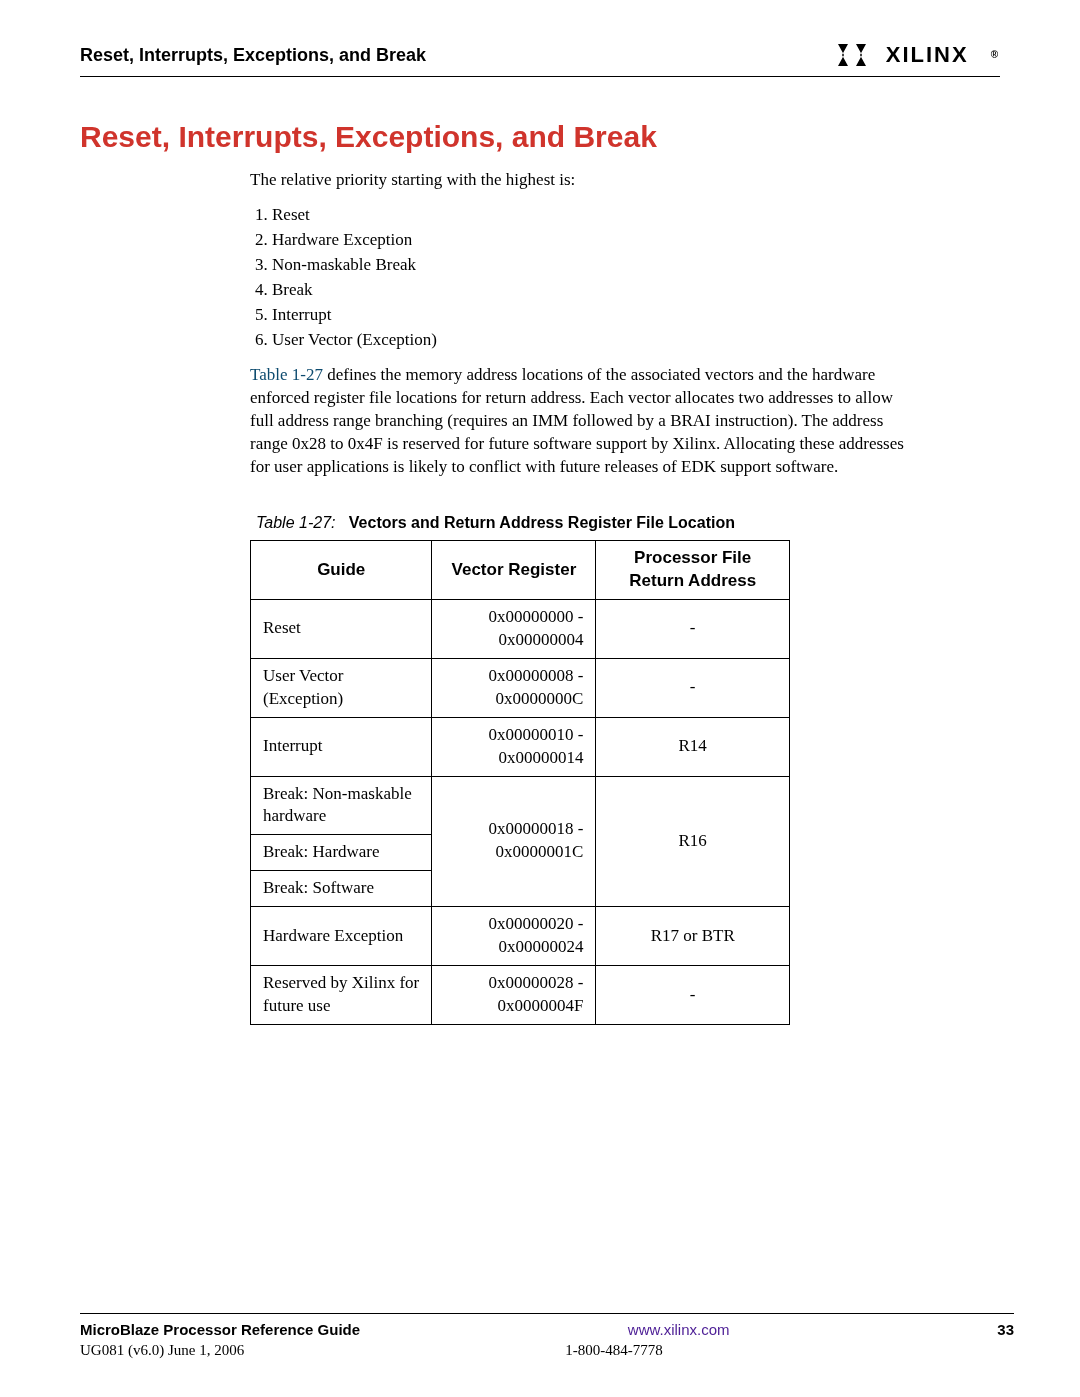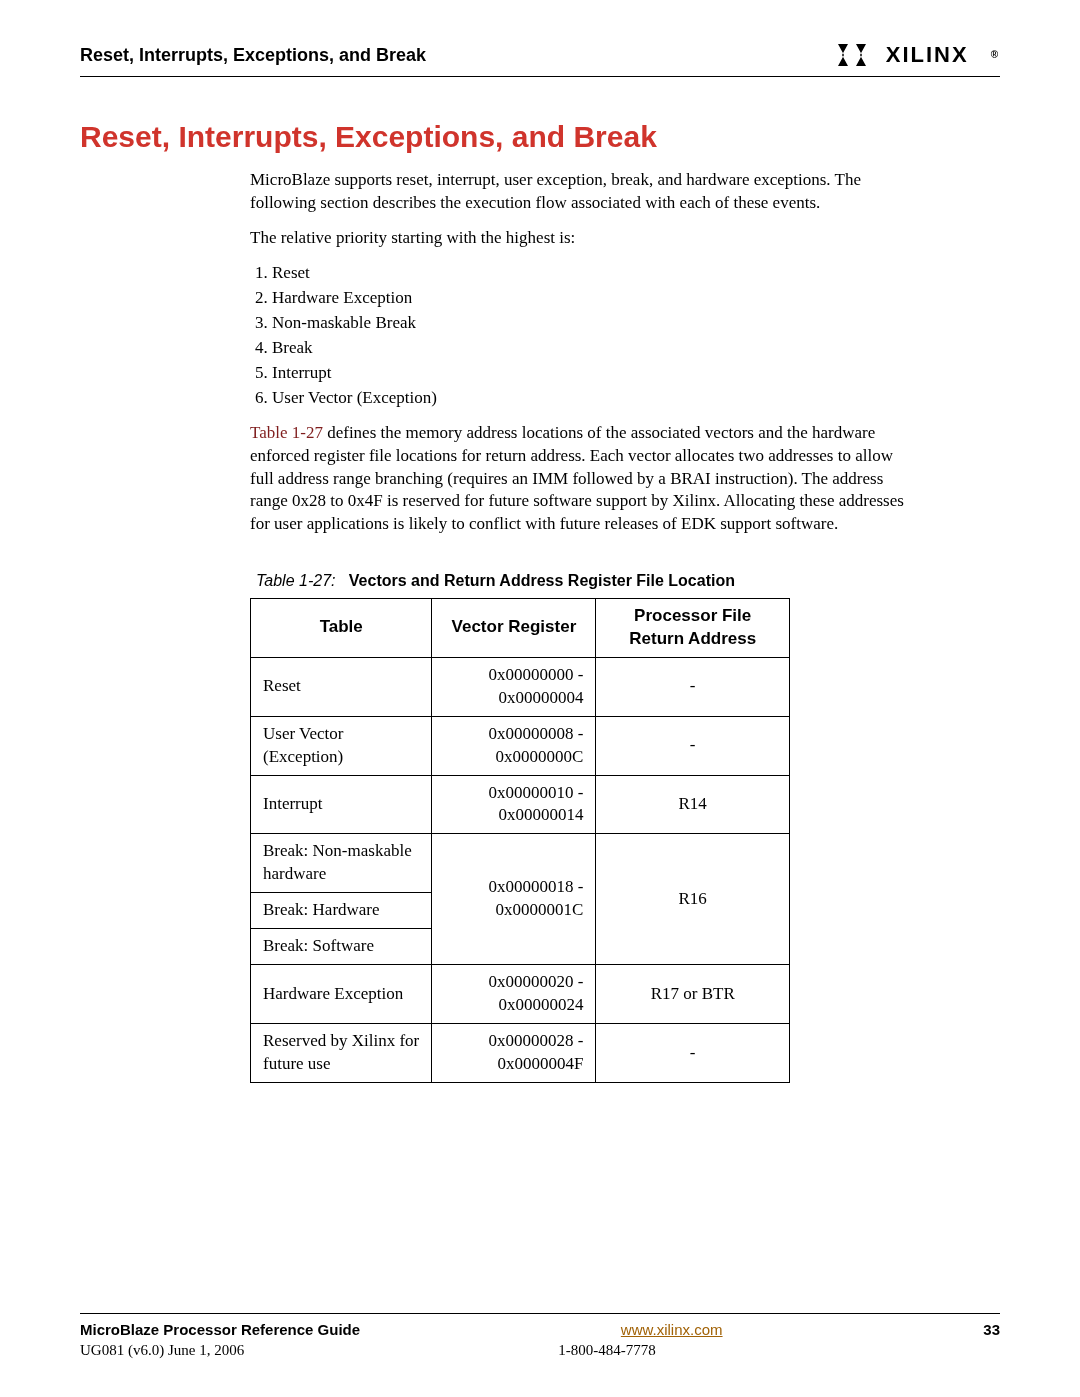--- a/index.html
+++ b/index.html
@@ -52,21 +52,21 @@
   .body-block {
     margin-left: 170px;
     max-width: 660px;
   }
   p { margin: 8px 0 12px 0; }
   ol.priority {
     margin: 6px 0 12px 0;
     padding-left: 22px;
   }
   ol.priority li { margin: 2px 0; }
-  .link { color: #7f1d1d; text-align: right; }
+  .link { color: #0c4a6e; text-align: right; }
   .table-caption {
     font-family: Arial, Helvetica, sans-serif;
     font-size: 16px;
     margin: 34px 0 6px 6px;
   }
   .table-caption .tc-label { font-style: italic; font-weight: normal; }
   .table-caption .tc-title { font-weight: bold; font-style: normal; }
   table.vec {
     border-collapse: collapse;
     border: 1.5px solid #000;
@@ -83,41 +83,41 @@
     font-weight: bold;
     text-align: center;
     border-bottom: 1.5px solid #000;
   }
   table.vec td.event { text-align: left; }
   table.vec td.addr { text-align: right; }
   table.vec td.ret { text-align: center; }
   .footer {
     position: absolute;
     left: 80px;
-    right: 80px;
+    right: 66px;
     bottom: 30px;
   }
   .footer-line {
     border-top: 1.5px solid #000;
     padding-top: 6px;
     font-family: Arial, Helvetica, sans-serif;
     font-size: 15px;
     display: flex;
     justify-content: space-between;
   }
   .footer-left { text-align: left; }
   .footer-center { text-align: center; }
   .footer-right { font-weight: bold; }
   .footer-sub {
     font-family: Liberation Serif, serif;
     font-size: 15px;
     display: flex;
     justify-content: space-between;
   }
-  .footer-url { color: #a16207; text-decoration: underline; }
+  .footer-url { color: #4c1d95; }
 </style>
 </head>
 <body>
 
 <div class="page">
 
   <div class="topbar">
     <div class="top-title">Reset, Interrupts, Exceptions, and Break</div>
     <div class="logo">
       <svg width="28" height="22" viewBox="0 0 28 22">
@@ -125,41 +125,40 @@
         <polygon points="18,0 28,0 22,11 28,22 18,22 24,11" fill="#000"></polygon>
       </svg>
       <span>XILINX</span>
         <span class="logo-reg">®</span>
     </div>
   </div>
 
   <h1 class="section">Reset, Interrupts, Exceptions, and Break</h1>
 
   <div class="body-block">
-    <p>MicroBlaze supports reset, interrupt, user exception, break, and hardware exceptions. The following section describes the execution flow associated with each of these events.</p>
     <p>The relative priority starting with the highest is:</p>
     <ol class="priority">
       <li>Reset</li>
       <li>Hardware Exception</li>
       <li>Non-maskable Break</li>
       <li>Break</li>
       <li>Interrupt</li>
       <li>User Vector (Exception)</li>
     </ol>
     <p><span class="link">Table 1-27</span><span> defines the memory address locations of the associated vectors and the hardware enforced register file locations for return address. Each vector allocates two addresses to allow full address range branching (requires an IMM followed by a BRAI instruction). The address range 0x28 to 0x4F is reserved for future software support by Xilinx. Allocating these addresses for user applications is likely to conflict with future releases of EDK support software.</span></p>
 
     <div class="table-caption">
       <span class="tc-label">Table 1-27:</span>
       &nbsp;&nbsp;<span class="tc-title">Vectors and Return Address Register File Location</span>
     </div>
 
     <table class="vec">
       <thead>
         <tr>
-          <th>Table</th>
+          <th>Guide</th>
           <th>Vector Register</th>
           <th>Processor File Return Address</th>
         </tr>
       </thead>
       <tbody>
         <tr>
           <td class="event">Reset</td>
           <td class="addr">0x00000000 - 0x00000004</td>
           <td class="ret">-</td>
         </tr>

